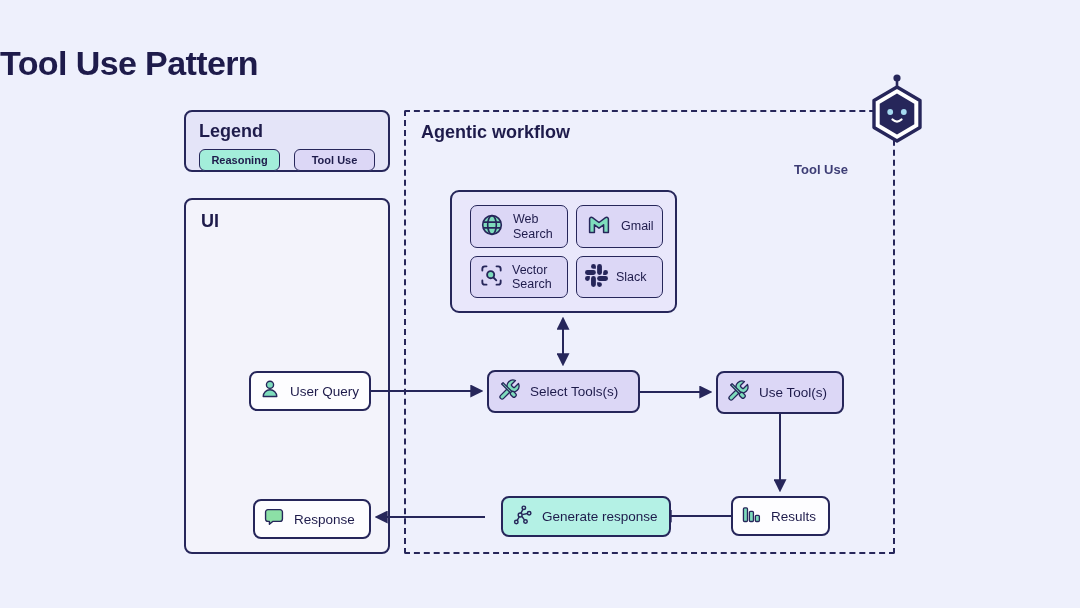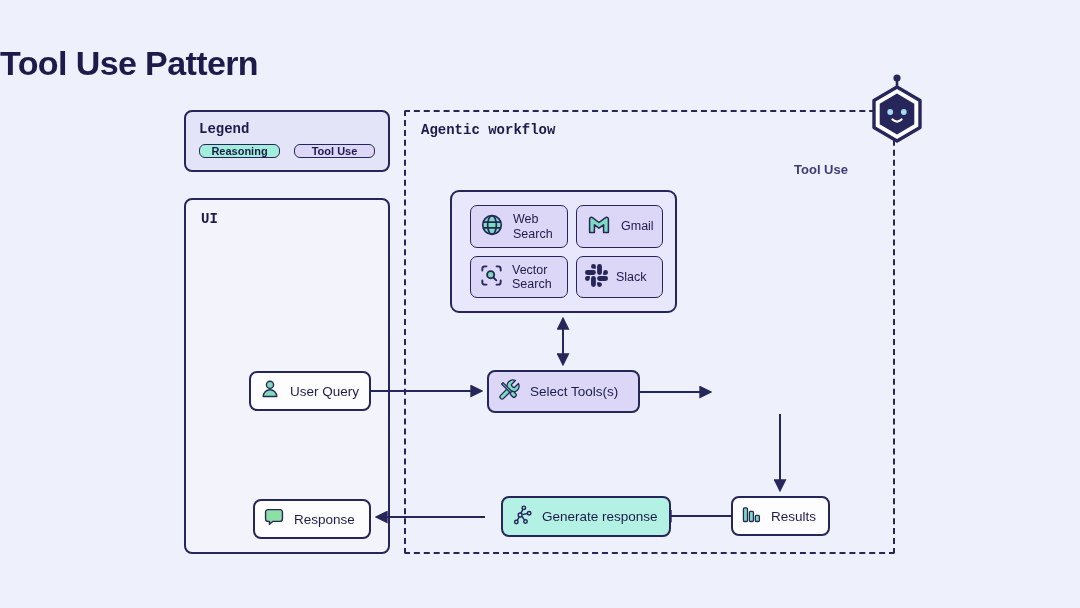--- a/index.html
+++ b/index.html
@@ -10,23 +10,23 @@
   }
   *{box-sizing:border-box;margin:0;padding:0}
   html,body{width:1080px;height:608px;overflow:hidden}
   body{font-family:"Liberation Sans",sans-serif;background:var(--c-background);}
   .canvas{position:relative;width:1080px;height:608px;background:var(--c-background);}
   .page-title{position:absolute;left:0;top:44px;width:1080px;text-align:left;
     font-size:34px;font-weight:700;letter-spacing:-0.6px;color:var(--c-ink);}
   
   .panel{position:absolute;border:2px solid var(--c-line);border-radius:8px;}
   .legend-panel{left:184px;top:110px;width:206px;height:62px;background:var(--c-legend_panel);padding:9px 13px;}
-  .panel-title{font-size:14px;font-weight:700;color:var(--c-ink);font-family:Liberation Mono, monospace;}
+  .panel-title{font-size:18px;font-weight:700;color:var(--c-ink);}
   .legend-chips{display:flex;gap:14px;margin-top:7px;}
-  .legend-chip{flex:1;height:14px;border:1.6px solid var(--c-line);border-radius:6px;
+  .legend-chip{flex:1;height:22px;border:1.6px solid var(--c-line);border-radius:6px;
     display:flex;align-items:center;justify-content:center;font-size:11px;font-weight:600;color:var(--c-ink);}
   .legend-chip.teal{background:var(--c-chip_teal);}
   .legend-chip.purple{background:var(--c-chip_purple);}
   .ui-panel{left:184px;top:198px;width:206px;height:356px;background:var(--c-ui_panel);padding:11px 15px;}
   .workflow-panel{left:404px;top:110px;width:491px;height:444px;border:2px dashed var(--c-line);
     border-radius:2px;background:transparent;padding:10px 15px;}
   .side-label{position:absolute;left:778px;top:162px;width:86px;text-align:center;
     font-size:13px;font-weight:600;color:#3d3d75;}
   
   .tools-box{position:absolute;left:450px;top:190px;width:227px;height:123px;background:var(--c-tools_panel);
@@ -177,20 +177,32 @@
         <path d="M14.7 6.3a1 1 0 0 0 0 1.4l1.6 1.6a1 1 0 0 0 1.4 0l3.77-3.77a6 6 0 0 1-7.94 7.94l-6.91 6.91a2.12 2.12 0 0 1-3-3l6.91-6.91a6 6 0 0 1 7.94-7.94l-3.76 3.76z" class="fill-teal stroke-ink" stroke-width="1.3" stroke-linejoin="round"></path>
         <g transform="rotate(-45 12 12)" class="fill-teal stroke-ink" stroke-width="1.3" stroke-linejoin="round">
           <rect x="11" y="2.6" width="2" height="12.6"></rect>
           <rect x="9.8" y="15" width="4.4" height="6.2" rx="1.8"></rect>
         </g>
       </svg>
     </span>
     <span class="nlabel">Select Tools(s)</span>
   </div>
 
+  <div class="node purple" style="left:716px;top:371px;width:128px;height:43px">
+    <span>
+      <svg width="24" height="24" viewBox="0 0 24 24">
+        <path d="M14.7 6.3a1 1 0 0 0 0 1.4l1.6 1.6a1 1 0 0 0 1.4 0l3.77-3.77a6 6 0 0 1-7.94 7.94l-6.91 6.91a2.12 2.12 0 0 1-3-3l6.91-6.91a6 6 0 0 1 7.94-7.94l-3.76 3.76z" class="fill-teal stroke-ink" stroke-width="1.3" stroke-linejoin="round"></path>
+        <g transform="rotate(-45 12 12)" class="fill-teal stroke-ink" stroke-width="1.3" stroke-linejoin="round">
+          <rect x="11" y="2.6" width="2" height="12.6"></rect>
+          <rect x="9.8" y="15" width="4.4" height="6.2" rx="1.8"></rect>
+        </g>
+      </svg>
+    </span>
+    <span class="nlabel">Use Tool(s)</span>
+  </div>
 
   <div class="node white" style="left:731px;top:496px;width:99px;height:40px">
     <span>
       <svg width="21" height="21" viewBox="0 0 24 24">
         <g class="fill-teal stroke-ink" stroke-width="1.5">
           <rect x="2.8" y="4.5" width="4.6" height="15.5" rx="1.2"></rect>
           <rect x="9.6" y="8.5" width="4.6" height="11.5" rx="1.2"></rect>
           <rect x="16.4" y="13" width="4.6" height="7" rx="1.2"></rect>
         </g>
       </svg>

